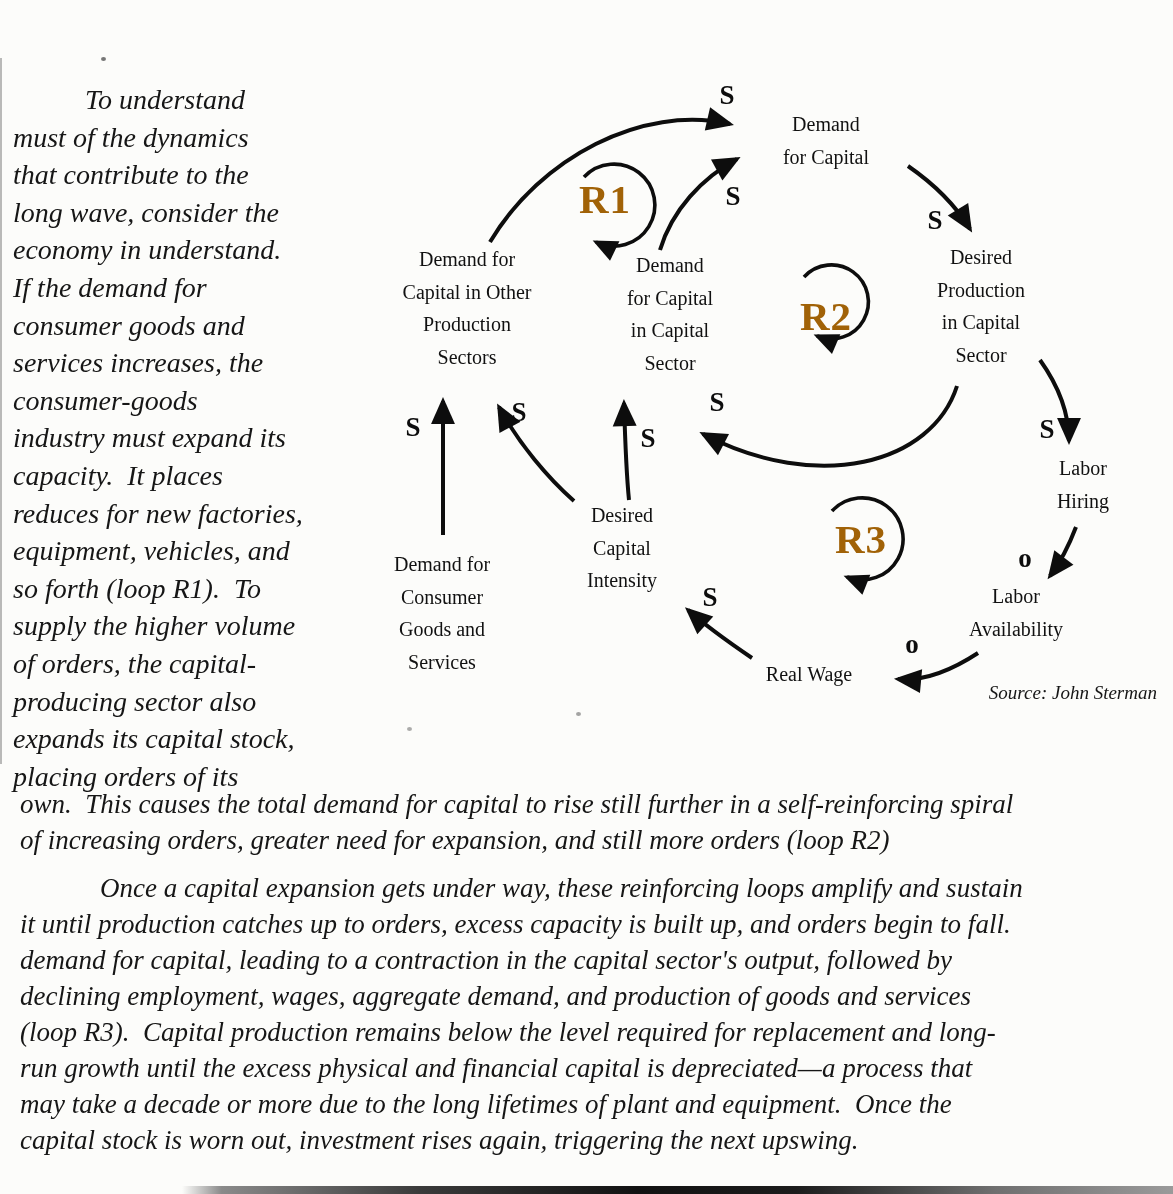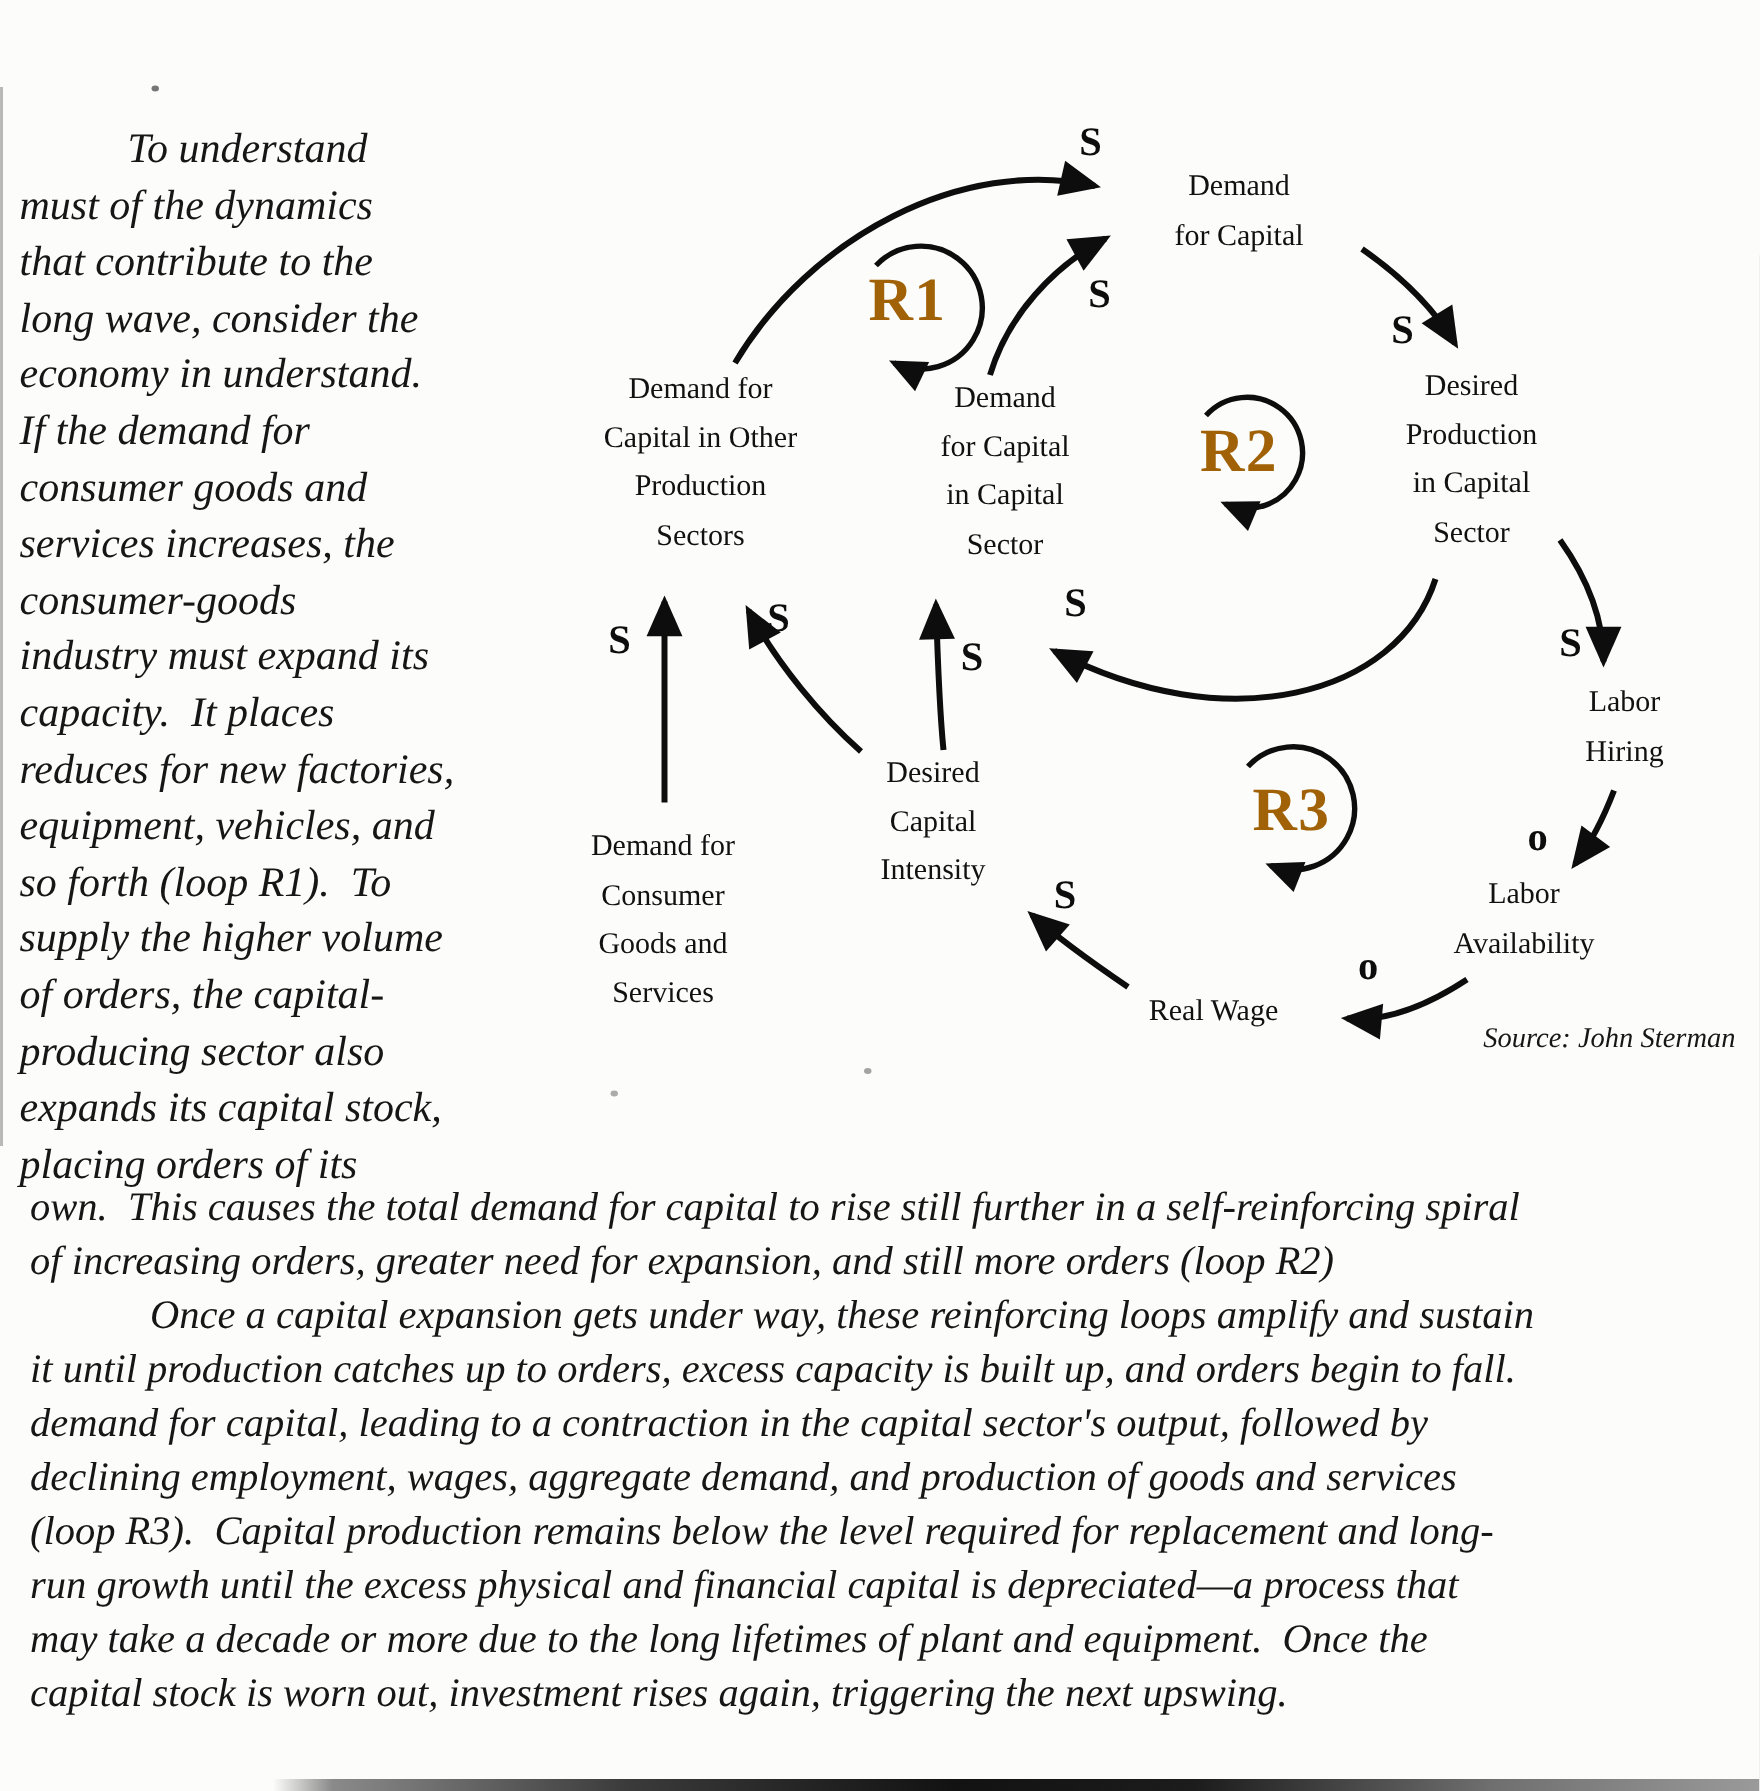--- a/index.html
+++ b/index.html
@@ -15,21 +15,21 @@
     font-style:italic; font-size:28px; line-height:37.6px;margin-top:15px;
   }
   .left-col .line{white-space:pre-wrap;}
   .left-col .line:first-child{padding-left:72px;}
   
   .bottom-col{
     position:absolute; left:20px; top:786px; width:1150px;
     font-style:italic; font-size:27px; line-height:36px;
   }
   .bottom-col .line{white-space:pre-wrap;}
-  .bottom-col .line:nth-child(3){padding-left:80px;}
+  .bottom-col .line:nth-child(3){padding-left:80px;margin-top:12px;}
   
   .node{
     position:absolute; transform:translateX(-50%);
     text-align:center; white-space:pre-line;
     font-size:20px; line-height:32.5px; color:#111;
   }
   .loop-label{
     position:absolute; transform:translate(-50%,-50%);
     font-weight:bold; font-size:41px; color:#a16207; letter-spacing:1px;
   }
@@ -130,21 +130,21 @@
   <div class="node" style="left:809px; top:658px;">Real Wage</div>
   <div class="node" style="left:622px; top:499px;">Desired
 Capital
 Intensity</div>
   <div class="node" style="left:442px; top:548px;">Demand for
 Consumer
 Goods and
 Services</div>
 
   <div class="loop-label" style="left:605px; top:199px;">R1</div>
-  <div class="loop-label" style="left:826px; top:300px;">R2</div>
+  <div class="loop-label" style="left:826px; top:316px;">R2</div>
   <div class="loop-label" style="left:861px; top:539px;">R3</div>
 
   <div class="sign" style="left:727px; top:95px;">S</div>
   <div class="sign" style="left:733px; top:196px;">S</div>
   <div class="sign" style="left:935px; top:220px;">S</div>
   <div class="sign" style="left:1047px; top:429px;">S</div>
   <div class="sign" style="left:1025px; top:558px;">o</div>
   <div class="sign" style="left:912px; top:644px;">o</div>
   <div class="sign" style="left:710px; top:597px;">S</div>
   <div class="sign" style="left:648px; top:438px;">S</div>

